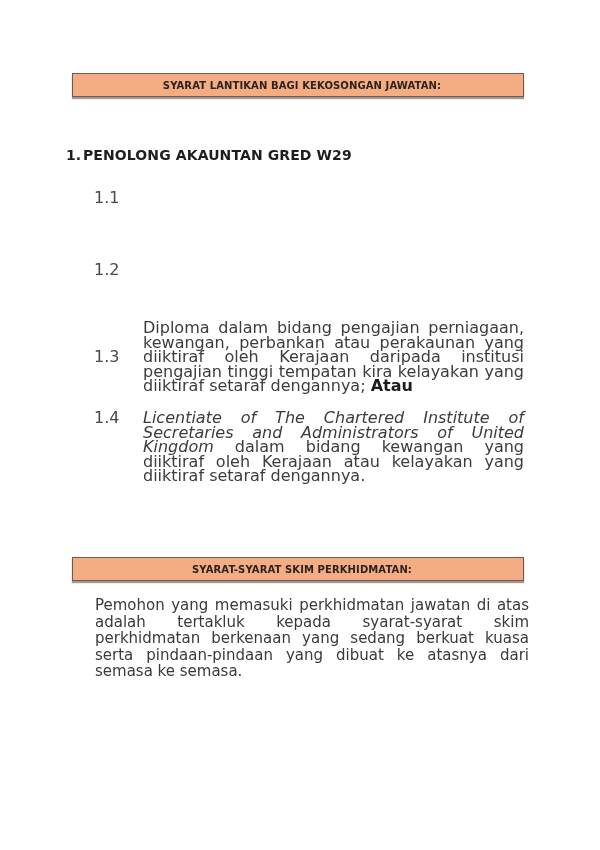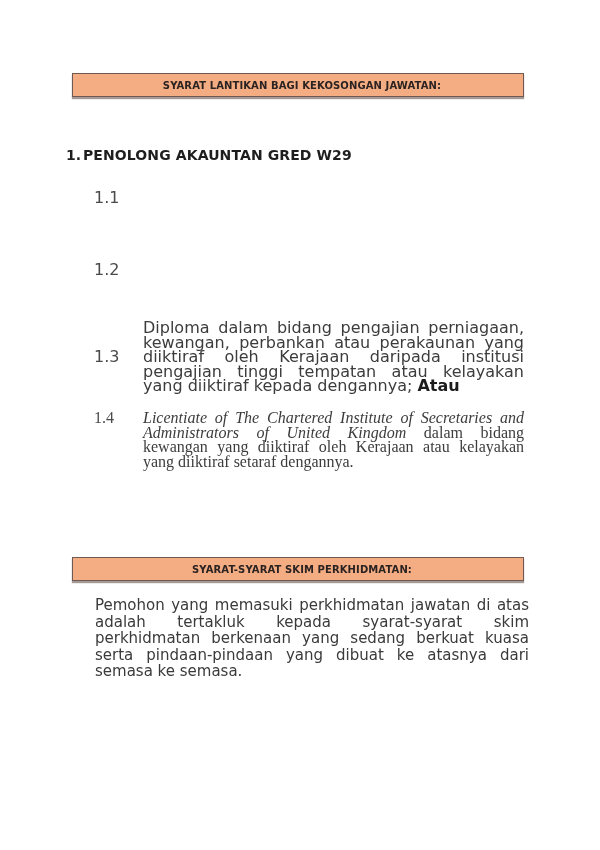--- a/index.html
+++ b/index.html
@@ -71,21 +71,21 @@
       flex: 1;
       text-align: justify;
     }
     .item .item-text b {
       color: #1c1c1c;
       font-weight: bold;
     }
     #item-1 { top: 191px; }
     #item-2 { top: 263px; gap: 20px; }
     #item-3 { top: 321px; align-items: center; }
-    #item-4 { top: 411px; font-family: Liberation Serif, serif; }
+    #item-4 { top: 411px; }
 
     .para {
       position: absolute;
       left: 95px;
       width: 434px;
       top: 597px;
       font-size: 15px;
       line-height: 16.5px;
       text-align: justify;
       color: #3a3a3a;
@@ -105,21 +105,21 @@
 <div class="item" id="item-1">
   <div class="item-num">1.1</div>
 </div>
 
 <div class="item" id="item-2">
   <div class="item-num">1.2</div>
 </div>
 
 <div class="item" id="item-3">
   <div class="item-num">1.3</div>
-  <div class="item-text"><span>Diploma dalam bidang pengajian perniagaan, kewangan, perbankan atau perakaunan yang diiktiraf oleh Kerajaan daripada institusi pengajian tinggi tempatan atau kelayakan yang diiktiraf kepada dengannya; </span><b>Atau</b></div>
+  <div class="item-text"><span>Diploma dalam bidang pengajian perniagaan, kewangan, perbankan atau perakaunan yang diiktiraf oleh Kerajaan daripada institusi pengajian tinggi tempatan kira kelayakan yang diiktiraf setaraf dengannya; </span><b>Atau</b></div>
 </div>
 
 <div class="item" id="item-4">
   <div class="item-num">1.4</div>
   <div class="item-text"><i>Licentiate of The Chartered Institute of Secretaries and Administrators of United Kingdom</i><span> dalam bidang kewangan yang diiktiraf oleh Kerajaan atau kelayakan yang diiktiraf setaraf dengannya.</span></div>
 </div>
 
 <div class="banner" id="banner-2">
   <span>SYARAT-SYARAT SKIM PERKHIDMATAN:</span>
 </div>

